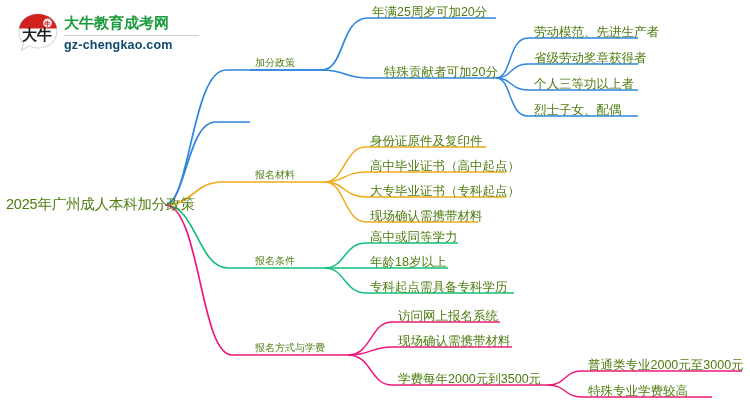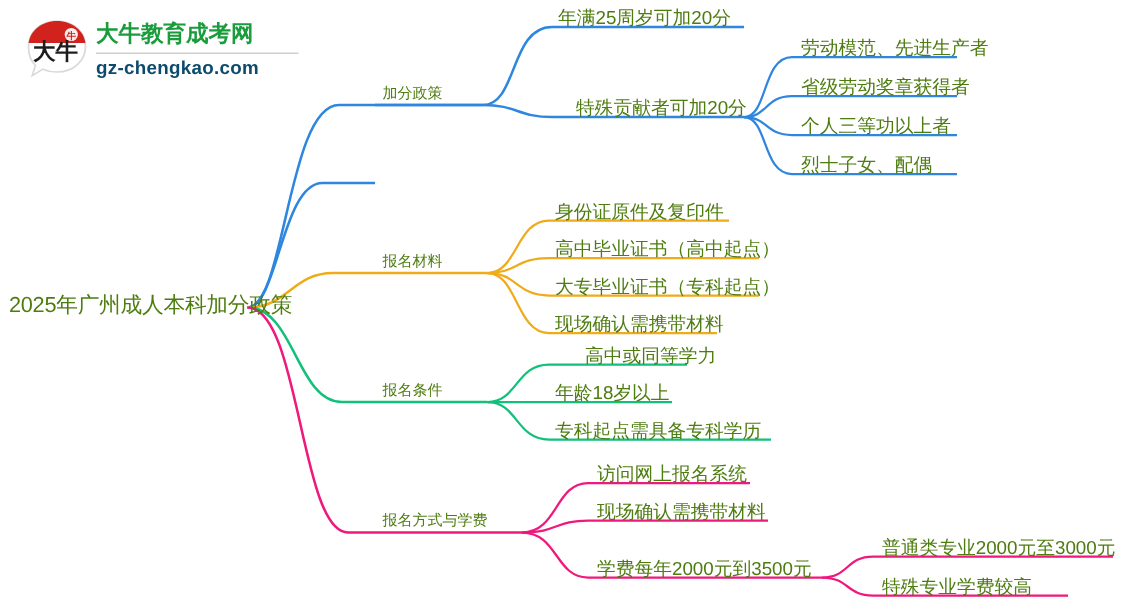--- a/index.html
+++ b/index.html
@@ -149,21 +149,21 @@
   <div class="node node-l3" style="left:534px; top:52px;">省级劳动奖章获得者</div>
   <div class="node node-l3" style="left:534px; top:104px;">烈士子女、配偶</div>
 
   <div class="node node-l1" style="left:255px; top:170px;">报名材料</div>
   <div class="node node-l2" style="left:370px; top:135px;">身份证原件及复印件</div>
   <div class="node node-l2" style="left:370px; top:160px;">高中毕业证书（高中起点）</div>
   <div class="node node-l2" style="left:370px; top:185px;">大专毕业证书（专科起点）</div>
   <div class="node node-l2" style="left:370px; top:210px;">现场确认需携带材料</div>
 
   <div class="node node-l1" style="left:255px; top:256px;">报名条件</div>
-  <div class="node node-l2" style="left:370px; top:231px;margin-left:20px;">高中或同等学力</div>
+  <div class="node node-l2" style="left:370px; top:231px;">高中或同等学力</div>
   <div class="node node-l2" style="left:370px; top:256px;">年龄18岁以上</div>
   <div class="node node-l2" style="left:370px; top:281px;">专科起点需具备专科学历</div>
 
   <div class="node node-l1" style="left:255px; top:343px;">报名方式与学费</div>
   <div class="node node-l2" style="left:398px; top:310px;">访问网上报名系统</div>
   <div class="node node-l2" style="left:398px; top:335px;">现场确认需携带材料</div>
   <div class="node node-l2" style="left:398px; top:373px;">学费每年2000元到3500元</div>
   <div class="node node-l3" style="left:588px; top:359px;">普通类专业2000元至3000元</div>
   <div class="node node-l3" style="left:588px; top:385px;">特殊专业学费较高</div>
 

